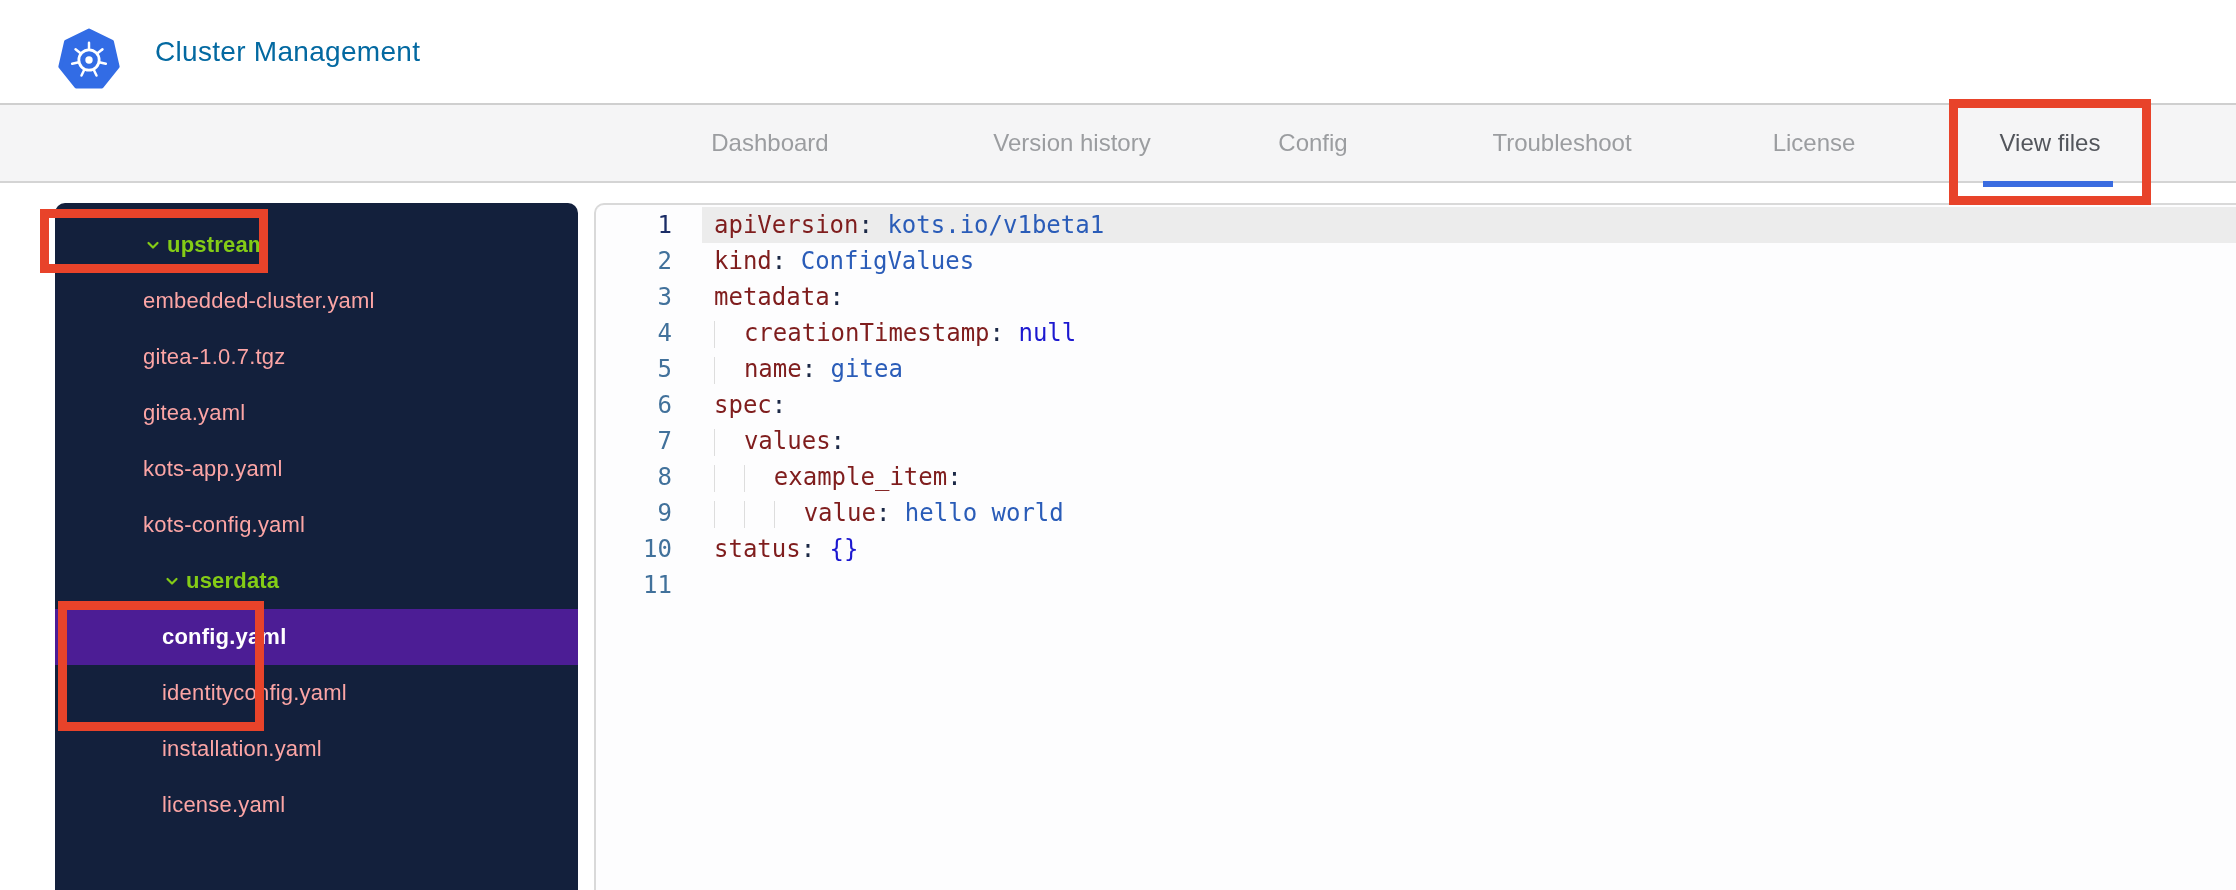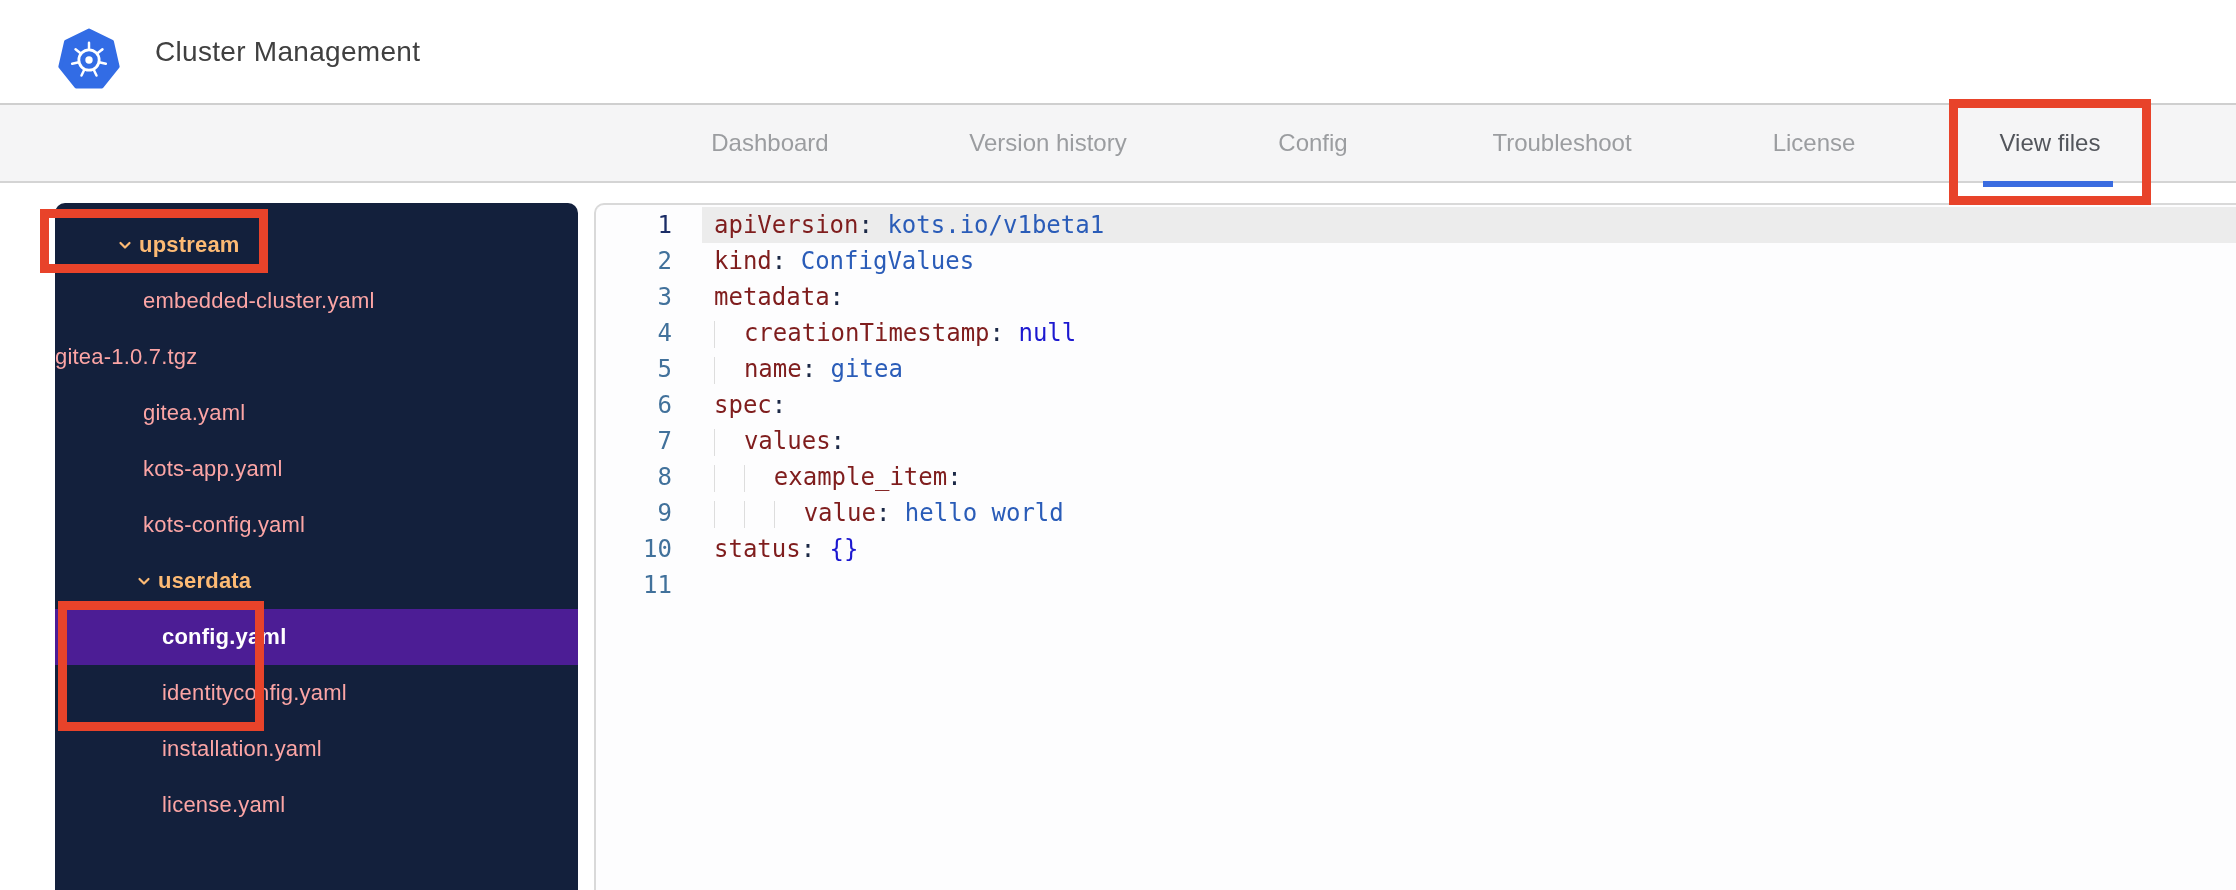--- a/index.html
+++ b/index.html
@@ -5,36 +5,36 @@
   html,body{margin:0;padding:0;}
   body{
     width:2236px;height:890px;position:relative;overflow:hidden;
     background:#ffffff;font-family:"Liberation Sans",sans-serif;
     -webkit-font-smoothing:antialiased;
   }
   
   .header{position:absolute;left:0;top:0;width:2236px;height:103px;background:#fff;}
   .logo{position:absolute;left:58px;top:28px;width:62px;height:64px;}
   .header-tabs{position:absolute;left:155px;top:0;height:103px;display:flex;align-items:stretch;}
-  .header-tab{position:relative;display:flex;align-items:center;font-size:28px;color:#404040;letter-spacing:.3px;cursor:pointer;}
+  .header-tab{position:relative;display:flex;align-items:center;font-size:28px;color:#0369a1;letter-spacing:.3px;cursor:pointer;}
   .header-tab + .header-tab{margin-left:64px;}
   .header-tab.active{color:#3b3e44;}
   .header-tab.active::after{content:"";position:absolute;left:0;right:-36px;bottom:0;height:5px;background:#3a6ce0;}
   
   .subnav{position:absolute;left:0;top:103px;width:2236px;height:80px;background:#f5f5f6;
     border-top:2px solid #cfcfcf;border-bottom:2px solid #d4d4d4;box-sizing:border-box;}
   .subnav-tab{position:absolute;top:0;height:100%;display:flex;align-items:center;
     transform:translateX(-50%);font-size:24px;color:#9b9da0;white-space:nowrap;cursor:pointer;}
   .subnav-tab.active{color:#53565c;}
   .active-tab-indicator{position:absolute;left:1983px;top:181px;width:130px;height:6px;background:#3a6ce0;z-index:5;}
   
   .sidebar{position:absolute;left:55px;top:203px;width:523px;height:687px;background:#13203c;
     border-radius:10px 10px 0 0;padding-top:14px;box-sizing:border-box;}
   .tree-row{height:56px;display:flex;align-items:center;font-size:22px;color:#fca5a5;cursor:pointer;box-sizing:border-box;}
-  .tree-row.folder{color:#fdba74;font-weight:700;}
+  .tree-row.folder{color:#84cc16;font-weight:700;margin-left:28px;}
   .tree-row.selected{background:#4c1d95;color:#ffffff;font-weight:700;}
   .chevron{width:16px;height:16px;margin-right:6px;display:inline-flex;align-items:center;justify-content:center;flex:none;}
   .tree-label{white-space:nowrap;letter-spacing:.2px;}
   
   .editor{position:absolute;left:594px;top:203px;width:1642px;height:687px;background:#fdfdfe;
     border-top:2px solid #d9d9d9;border-left:2px solid #d9d9d9;border-radius:10px 0 0 0;
     box-sizing:border-box;padding-top:2px;cursor:text;}
   .code-line{display:flex;height:36px;line-height:36px;font-family:"DejaVu Sans Mono",monospace;font-size:24px;}
   .gutter{width:76px;flex:none;text-align:right;color:#41719b;}
   .code-line.active .gutter{color:#1b2d66;}
@@ -75,42 +75,42 @@
   </div>
   <div class="header-tabs">
       <div class="header-tab">
     <span class="header-tab-label">Cluster Management</span>
   </div>
     </div>
 </div>
 
 <div class="subnav">
     <div class="subnav-tab" style="left: 770px;">Dashboard</div>
-    <div class="subnav-tab" style="left: 1048px;">Version history</div>
+    <div class="subnav-tab" style="left: 1072px;">Version history</div>
     <div class="subnav-tab" style="left: 1313px;">Config</div>
     <div class="subnav-tab" style="left: 1562px;">Troubleshoot</div>
     <div class="subnav-tab" style="left: 1814px;">License</div>
     <div class="subnav-tab active" style="left: 2050px;">View files</div>
   </div>
 <div class="active-tab-indicator"></div>
 
 <div class="sidebar">
     <div class="tree-row folder" style="padding-left: 62px;">
     <span class="chevron">
       <svg width="16" height="16" viewBox="0 0 16 16">
         <path d="M3.5 6 L8 10.5 L12.5 6" fill="none" stroke="currentColor" stroke-width="2.2" stroke-linecap="round" stroke-linejoin="round"></path>
       </svg>
     </span>
     <span class="tree-label">upstream</span>
   </div>
     <div class="tree-row file" style="padding-left: 88px;">
 
     <span class="tree-label">embedded-cluster.yaml</span>
   </div>
-    <div class="tree-row file" style="">
+    <div class="tree-row file" style="padding-left: 88px;">
 
     <span class="tree-label">gitea-1.0.7.tgz</span>
   </div>
     <div class="tree-row file" style="padding-left: 88px;">
 
     <span class="tree-label">gitea.yaml</span>
   </div>
     <div class="tree-row file" style="padding-left: 88px;">
 
     <span class="tree-label">kots-app.yaml</span>

